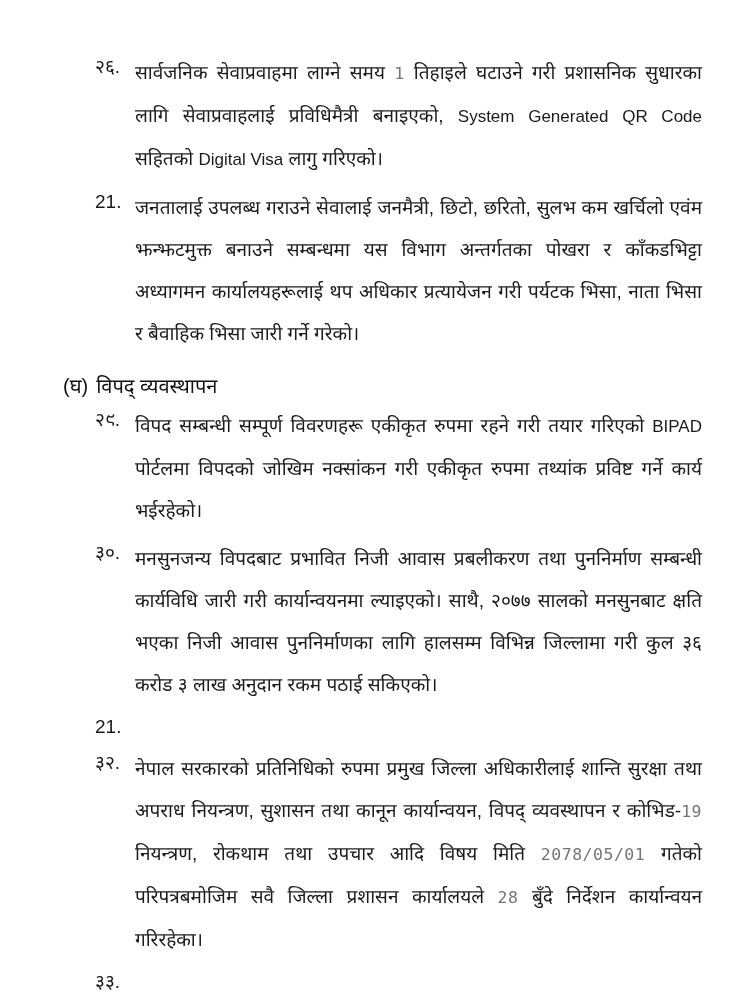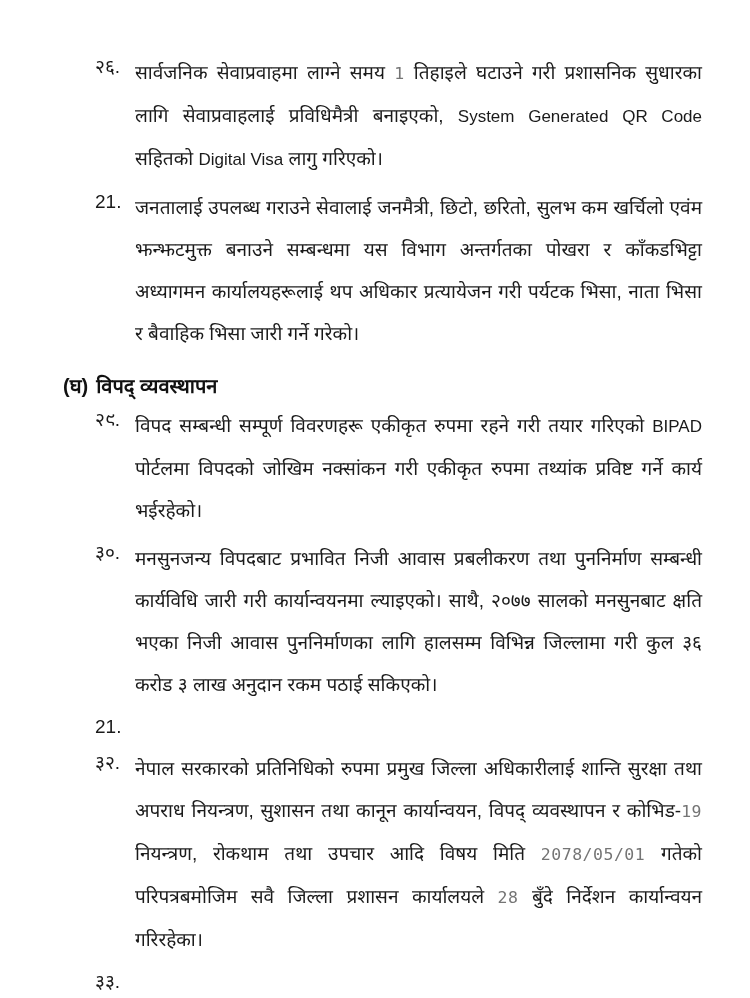--- a/index.html
+++ b/index.html
@@ -49,21 +49,21 @@
   }
   .run-mono {
     font-family: "DejaVu Sans Mono", monospace;
     font-size: 16.5px;
     color: #757575;
     letter-spacing: 0.5px;
   }
   .section-heading {
     margin: 16px 0 4px 63px;
     font-size: 20px;
-    font-weight: bold;
+    font-weight: normal;
     line-height: 30px;
     color: #111111;
   }
   .section-heading .sh-label {
     margin-right: 8px;
   }
 </style>
 </head>
 <body>
 

